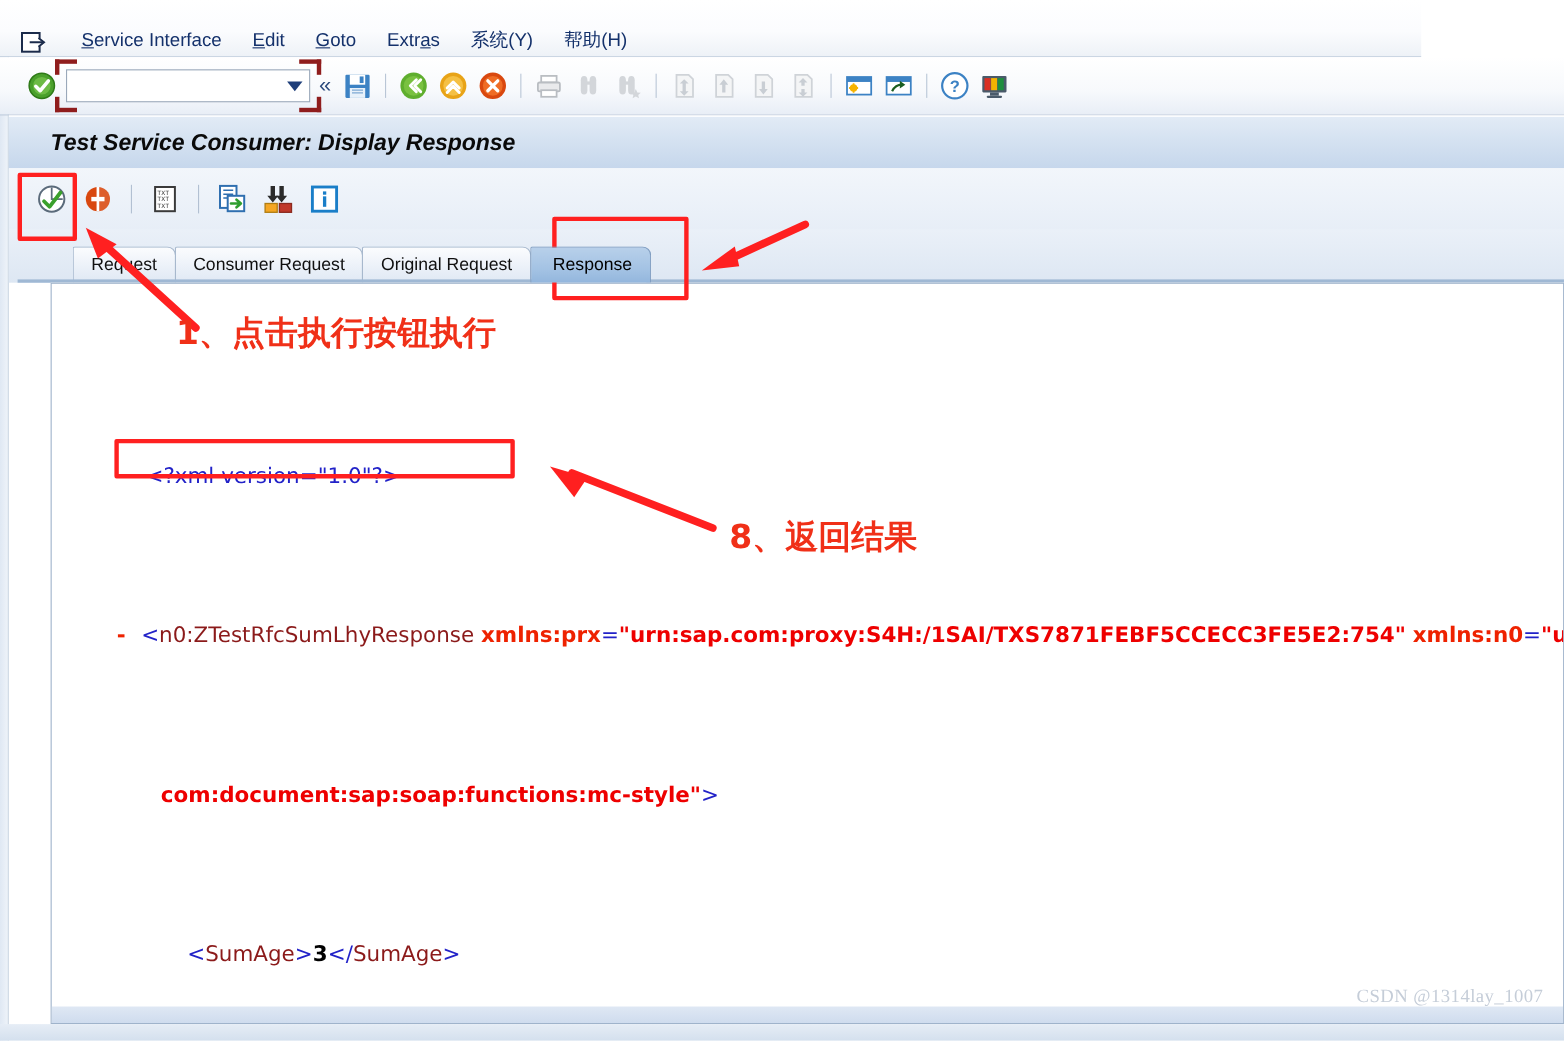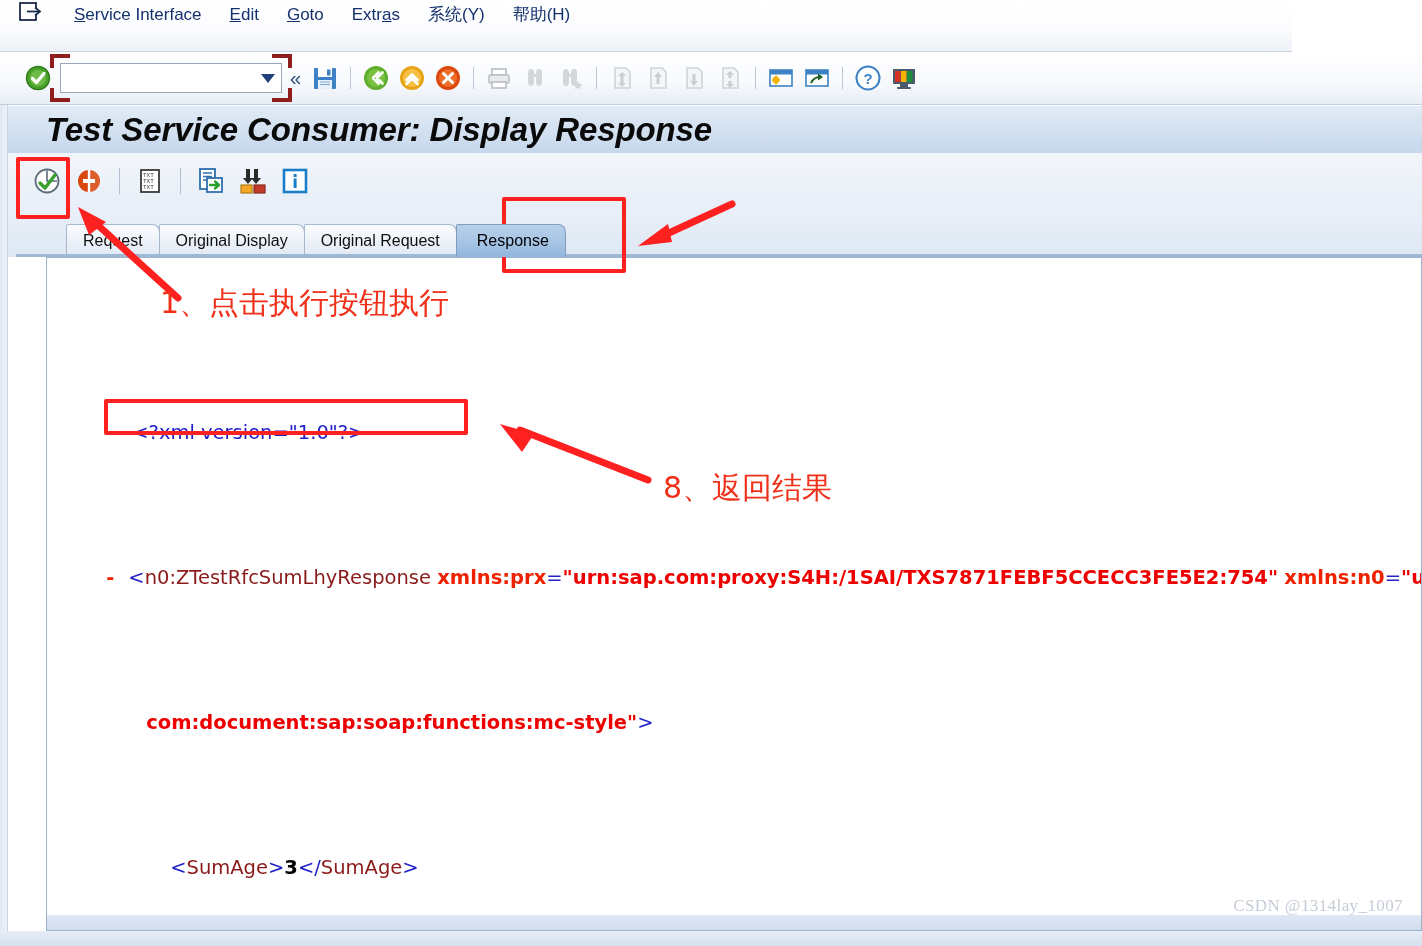--- a/index.html
+++ b/index.html
@@ -17,21 +17,21 @@
     position:absolute; left:0; top:0; width:8px; height:946px;
     background:linear-gradient(to right,#dfe8f3,#eef3f9);
     border-right:1px solid #c8d4e2;
   }
 
   
   .menubar {
     position:absolute; left:0; top:0; width:1292px; height:52px;
     background:linear-gradient(to bottom,#ffffff 0%,#fbfcfe 55%,#eef2f7 100%);
     border-bottom:1px solid #c6d2e0;
-    display:flex; align-items:flex-start;
+    display:flex; align-items:flex-end;
   }
   .menu-sys-icon {
     margin-left:18px; width:26px; height:24px;
     position:relative;
   }
   .menu-items { display:flex; align-items:center; margin-left:16px; }
   .menu-item {
     font-size:17px; color:#14316b; padding:3px 14px; cursor:default;
     white-space:nowrap;
   }
@@ -68,21 +68,21 @@
   .dblchev { font-size:20px; color:#2b4a7d; margin:0 6px; flex:none; }
 
   
   .titlebar {
     position:absolute; left:8px; top:105px; width:1414px; height:48px;
     background:linear-gradient(to bottom,#e2ebf6 0%,#d2e0f0 55%,#c6d7ec 100%);
     border-top:1px solid #ffffff;
     display:flex; align-items:center;
   }
   .title-text {
-    margin-left:38px; font-size:33px; font-weight:bold; font-style:italic;
+    margin-left:38px; font-size:21px; font-weight:bold; font-style:italic;
     color:#0a0a0a; letter-spacing:-0.1px;
   }
 
   
   .apptoolbar {
     position:absolute; left:8px; top:153px; width:1414px; height:56px;
     background:linear-gradient(to bottom,#f2f6fb 0%,#e7eef7 100%);
     display:flex; align-items:center;
   }
   .app-ico { width:34px; height:34px; margin:0 4px; position:relative; flex:none; }
@@ -144,21 +144,21 @@
   
   .content-bottom {
     position:absolute; left:0; bottom:0; width:100%; height:15px;
     background:linear-gradient(to bottom,#dfe8f4,#cfdcee);
   }
 
   
   .ann { position:absolute; pointer-events:none; }
   .ann-box { border:4px solid #ff2020; border-radius:2px; }
   .ann-text {
-    color:#f03018; font-size:30px; font-weight:normal;
+    color:#f03018; font-size:30px; font-weight:bold;
     font-family:"DejaVu Sans","Liberation Sans",sans-serif;
     white-space:nowrap;
     text-align:center;
   }
   .ann svg { display:block; overflow:visible; }
 
   
   .watermark {
     position:absolute; right:18px; bottom:14px;
     color:#c5cdd8; font-size:17px; letter-spacing:0.4px;
@@ -410,21 +410,21 @@
     </svg>
   </div>
 </div>
 
 <div class="tabstrip">
   <div class="tabs">
     <div class="tab">
         <span>Request</span>
       </div>
     <div class="tab">
-        <span>Original Display</span>
+        <span>Consumer Request</span>
       </div>
     <div class="tab">
         <span>Original Request</span>
       </div>
     <div class="tab active">
         <span>Response</span>
       </div>
   </div>
   <div class="tabstrip-underline"></div>
 </div>

